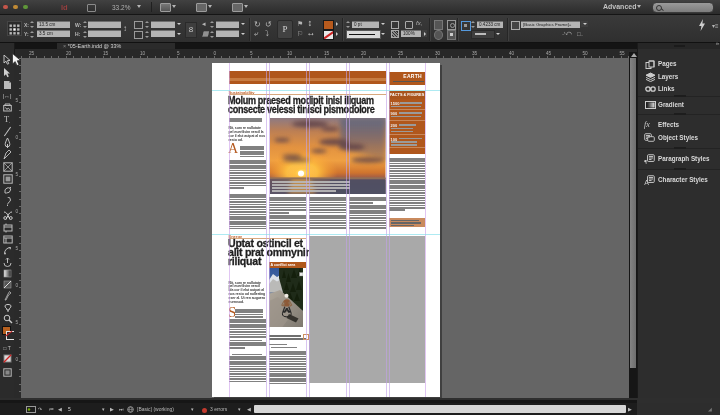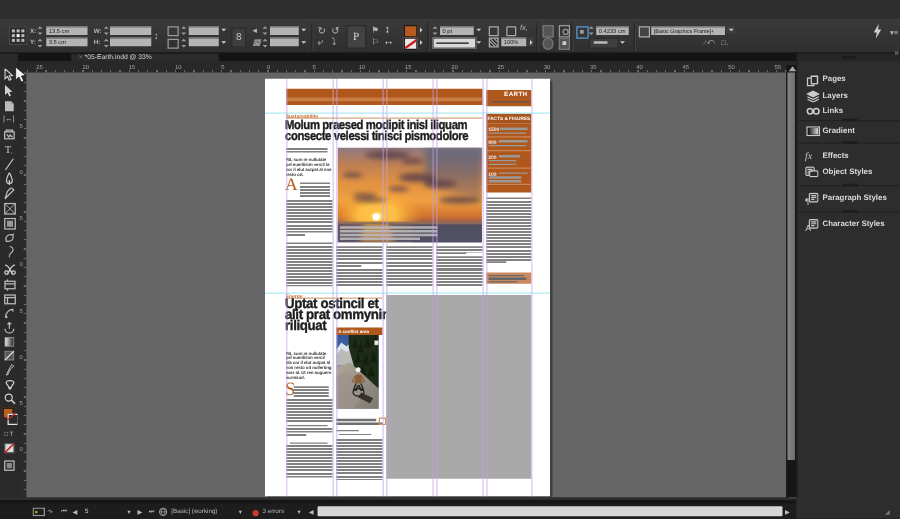--- a/index.html
+++ b/index.html
@@ -53,20 +53,43 @@
 .dlab{position:absolute;left:20px;top:1.5px;color:#dadada;font-size:6.3px;font-weight:bold;white-space:nowrap;}
 .dsep{position:absolute;left:0;width:83px;height:1px;background:#232323;}
 .dnotch{position:absolute;left:36px;width:12px;height:2px;background:#1d1d1d;}
 
 #botbar{position:absolute;left:0;top:403px;width:720px;height:12px;background:#1d1d1d;}
 .btxt{position:absolute;color:#b9b9b9;font-size:5px;top:3px;white-space:nowrap;}
 </style></head>
 <body>
 <div id="app">
 
+<div id="appbar">
+  <div class="tl" style="left:3px;background:#c4554a;"></div>
+  <div class="tl" style="left:13px;background:#c08a35;"></div>
+  <div class="tl" style="left:23px;background:#5f9639;"></div>
+  <div class="abtxt" style="left:61px;top:2.5px;color:#943f3f;font-size:7.5px;">Id</div>
+  <div class="abico" style="left:87px;top:3.5px;width:7px;height:6px;border-color:#8a8a8a;"></div>
+  <div class="abtxt" style="left:112px;top:3.5px;font-weight:normal;font-size:6.5px;color:#b0b0b0;">33.2%</div>
+  <div class="caret" style="left:137px;top:5px;"></div>
+  <div class="abs" style="left:151px;top:2px;width:1px;height:10px;background:#202020;"></div>
+  <div class="abico" style="left:160px;top:3px;width:9px;height:7px;background:linear-gradient(#777,#555);"></div>
+  <div class="caret" style="left:172px;top:5px;"></div>
+  <div class="abico" style="left:196px;top:3px;width:9px;height:7px;background:#666;"></div>
+  <div class="caret" style="left:208px;top:5px;"></div>
+  <div class="abico" style="left:232px;top:3px;width:9px;height:7px;background:#666;"></div>
+  <div class="caret" style="left:244px;top:5px;"></div>
+  <div class="abtxt" style="left:603px;top:2.5px;">Advanced</div>
+  <div class="caret" style="left:637px;top:5px;"></div>
+  <div class="abs" style="left:652px;top:2px;width:60px;height:9px;border-radius:4.5px;
+       background:linear-gradient(#9a9a9a,#7d7d7d);border:1px solid #3a3a3a;">
+    <div style="position:absolute;left:3px;top:1.5px;width:4px;height:4px;border:1px solid #333;border-radius:50%;"></div>
+    <div style="position:absolute;left:8px;top:6px;width:2.5px;height:1px;background:#333;transform:rotate(45deg);"></div>
+  </div>
+</div>
 
 <div id="ctrlbar">
 
   <div class="abs" style="left:7px;top:6px;width:13px;height:13px;background:#2a2a2a;border:1px solid #454545;">
     <svg width="13" height="13" viewBox="0 0 13 13">
       <g fill="#b9b9b9">
             <rect x="1.5" y="1.5" width="2.4" height="2.4"></rect>
             <rect x="5.3" y="1.5" width="2.4" height="2.4"></rect>
             <rect x="9.1" y="1.5" width="2.4" height="2.4"></rect>
       <rect x="1.5" y="5.3" width="2.4" height="2.4"></rect>

